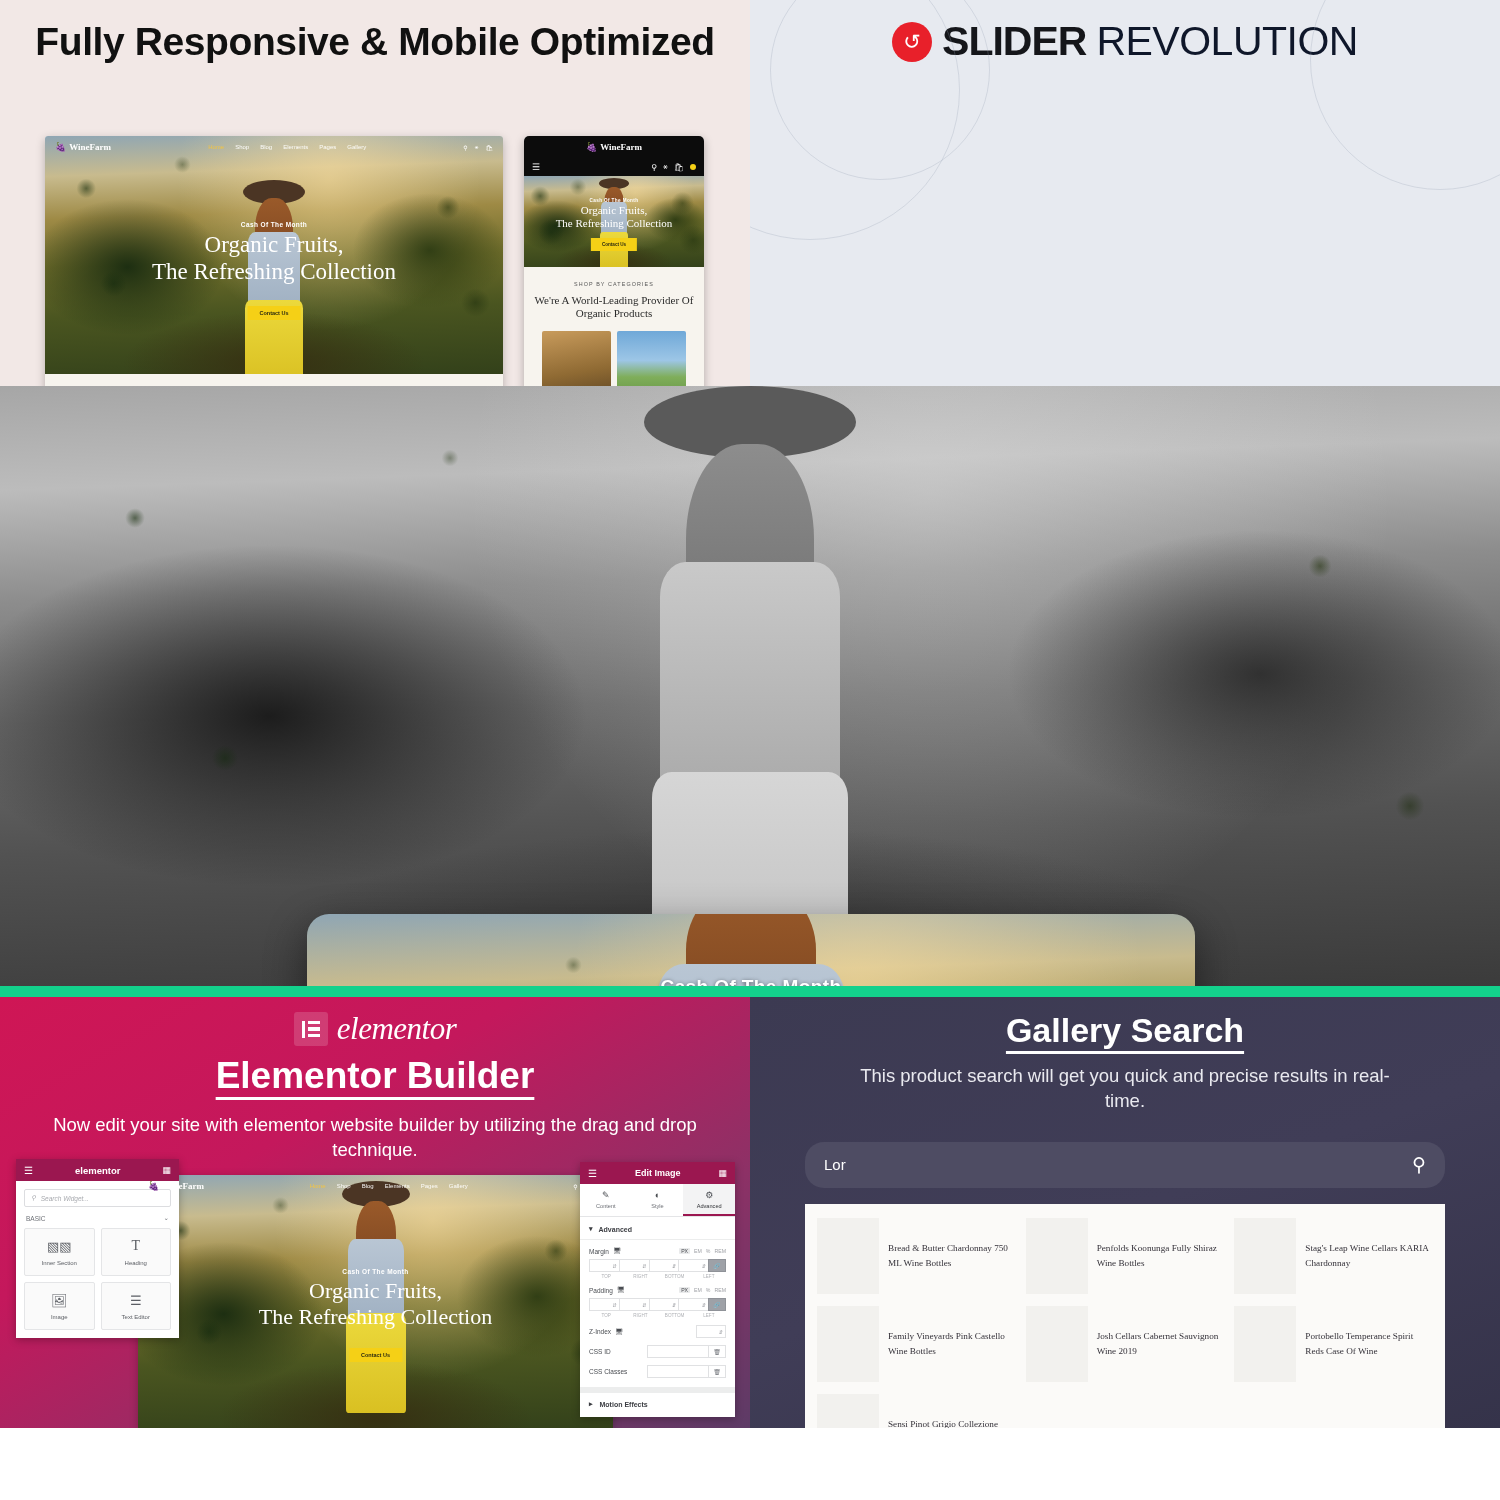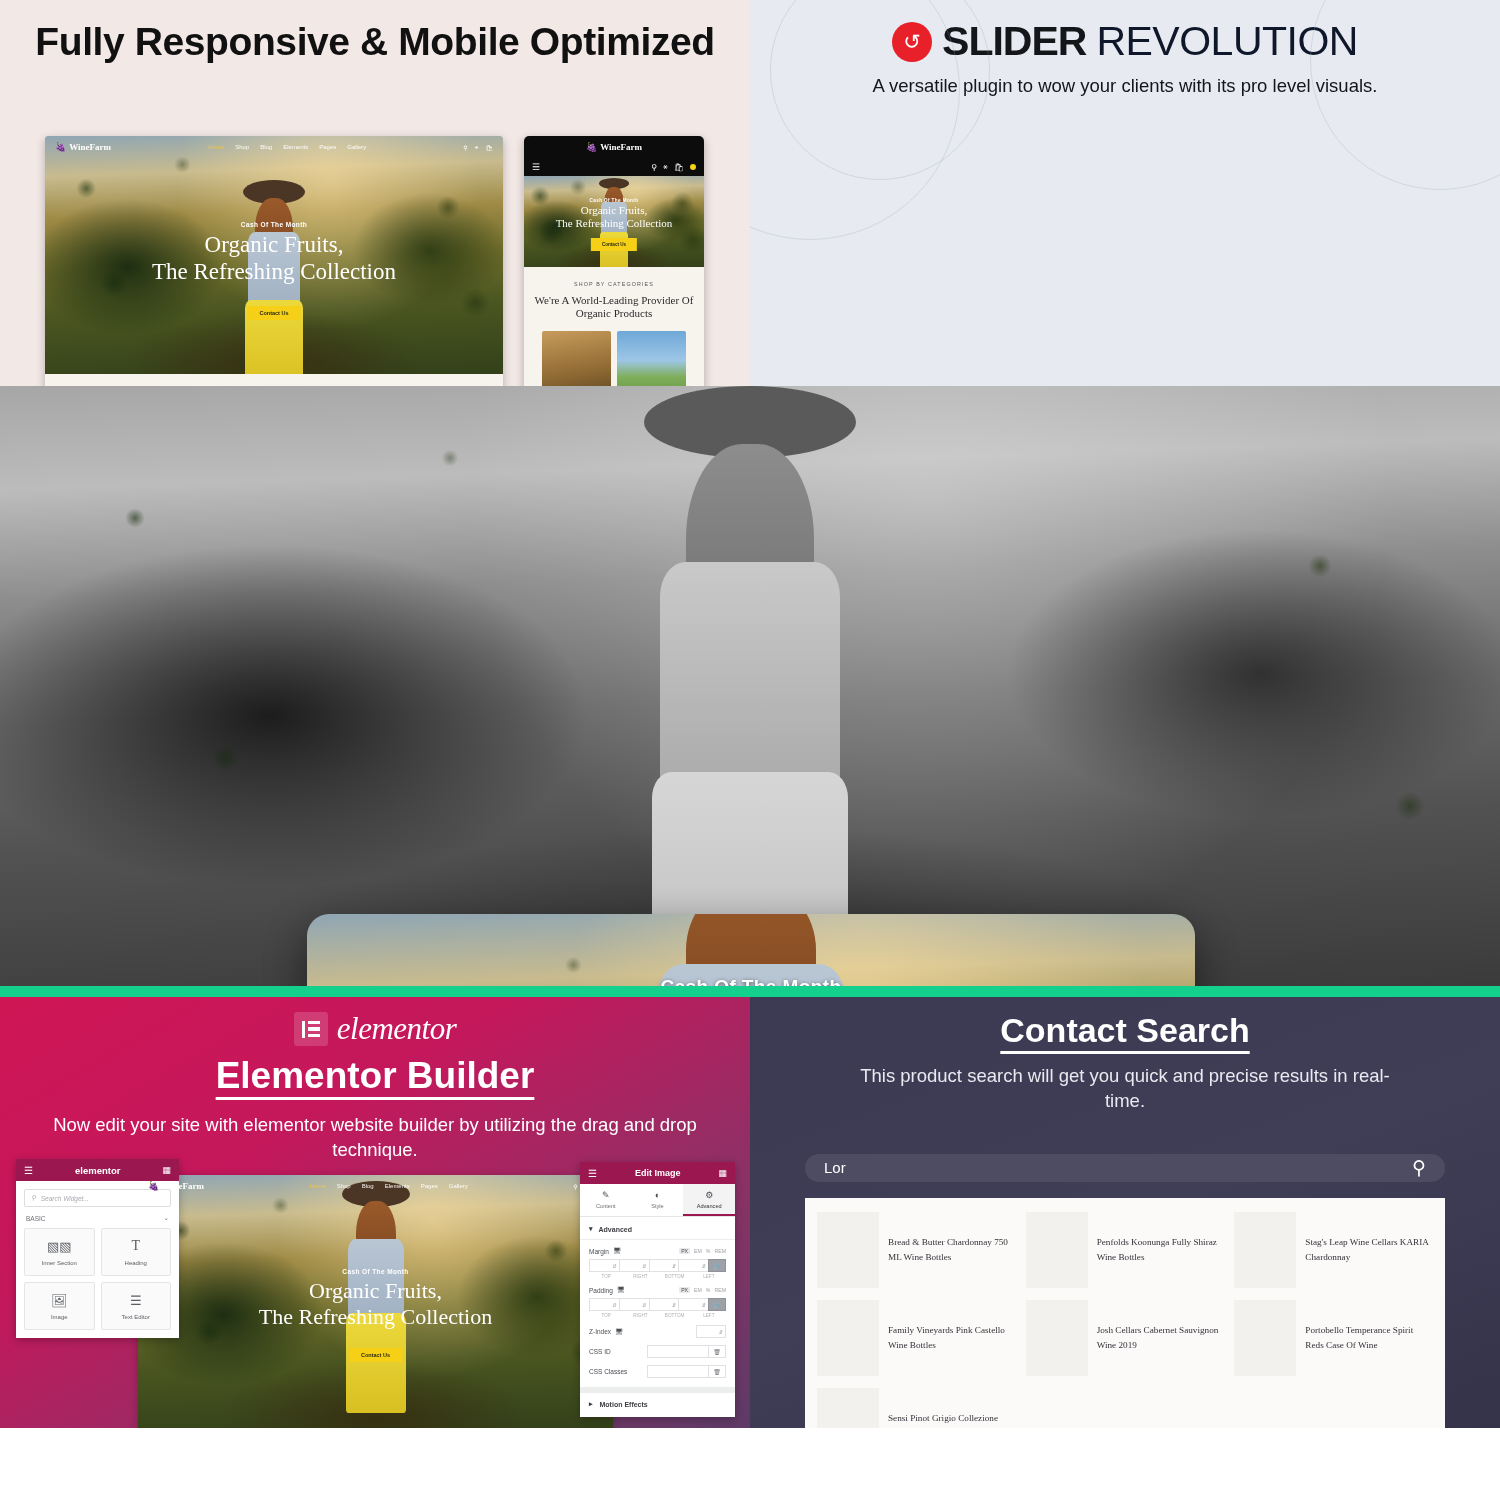--- a/index.html
+++ b/index.html
@@ -210,21 +210,21 @@
   .el-trash { width:17px; height:13px; border:1px solid #e0e1e3; border-left:none;
      display:flex; align-items:center; justify-content:center; font-size:6px; color:#6d7076; }
   .el-divider { height:6px; background:#eceded; margin-top:9px; }
   .el-motion { display:flex; align-items:center; gap:7px; font-size:7px; font-weight:700;
      color:#3b3d42; padding:7px 9px 9px; }
 
   
   .as-title { text-align:center; font-size:34px; font-weight:700; color:#fff; padding-top:14px;
      text-decoration:underline; text-underline-offset:9px; text-decoration-thickness:3px; }
   .as-sub { text-align:center; font-size:18.5px; line-height:1.34; color:#e9e9ef; margin-top:14px; padding:0 100px; }
-  .as-searchbar { margin:40px 55px 0; height:28px; background:#4e4c63; border-radius:19px;
+  .as-searchbar { margin:28px 55px 0; height:46px; background:#4e4c63; border-radius:19px;
      display:flex; align-items:center; justify-content:space-between; padding:0 19px; }
   .as-searchbar .val { color:#ffffff; font-size:15px; }
   .as-results { margin:16px 55px 0; background:#fbfaf8; height:250px; padding:14px 12px; overflow:hidden; }
   .as-grid { display:grid; grid-template-columns:repeat(3,1fr); gap:12px 10px; }
   .as-item { display:flex; align-items:center; gap:9px; }
   .as-thumb { width:62px; height:76px; background:#f2f1ee; flex:none; position:relative; }
   .as-name { font-family:"Liberation Serif", serif; font-size:9.2px; line-height:1.6; color:#35323a; }
 
   
   .bot { position:absolute; bottom:9px; left:50%; transform:translateX(-50%); width:13px; }
@@ -333,21 +333,20 @@
     <div class="panel-slider">
       <div class="sr-swirl" style="width:300px;height:300px;left:-90px;top:-60px;"></div>
       <div class="sr-swirl" style="width:220px;height:220px;left:20px;top:-40px;"></div>
       <div class="sr-swirl" style="width:260px;height:260px;right:-70px;top:-70px;"></div>
 
       <div class="sr-logo-row">
         <div class="sr-badge">↺</div>
         <div class="sr-word1">SLIDER</div>
         <div class="sr-word2">REVOLUTION</div>
       </div>
-      <div class="sr-sub">A versatile plugin to wow your clients with its pro level visuals.</div>
 
     </div>
   </div>
 
   <div class="green-bar"></div>
 
   <div class="row-hero">
     <div class="hero-bg vine-gray leafy">
       <div class="woman" style="width:300px;height:600px;">
         <div class="w-hat" style="width:212px;height:72px;top:0px;background:#5a5a5a;"></div>
@@ -568,21 +567,21 @@
           <div class="el-divider"></div>
           <div class="el-motion">
             <span>▸</span>
             <span>Motion Effects</span>
           </div>
         </div>
       </div>
     </div>
 
     <div class="panel-search">
-      <div class="as-title">Contact Search</div>
+      <div class="as-title">Gallery Search</div>
       <div class="as-sub">This product search will get you quick and precise results in real-time.</div>
 
       <div class="as-searchbar">
         <span class="val">Lor</span>
         <span style="font-size:19px;color:#fff">⚲</span>
       </div>
 
       <div class="as-results">
         <div class="as-grid">
 

